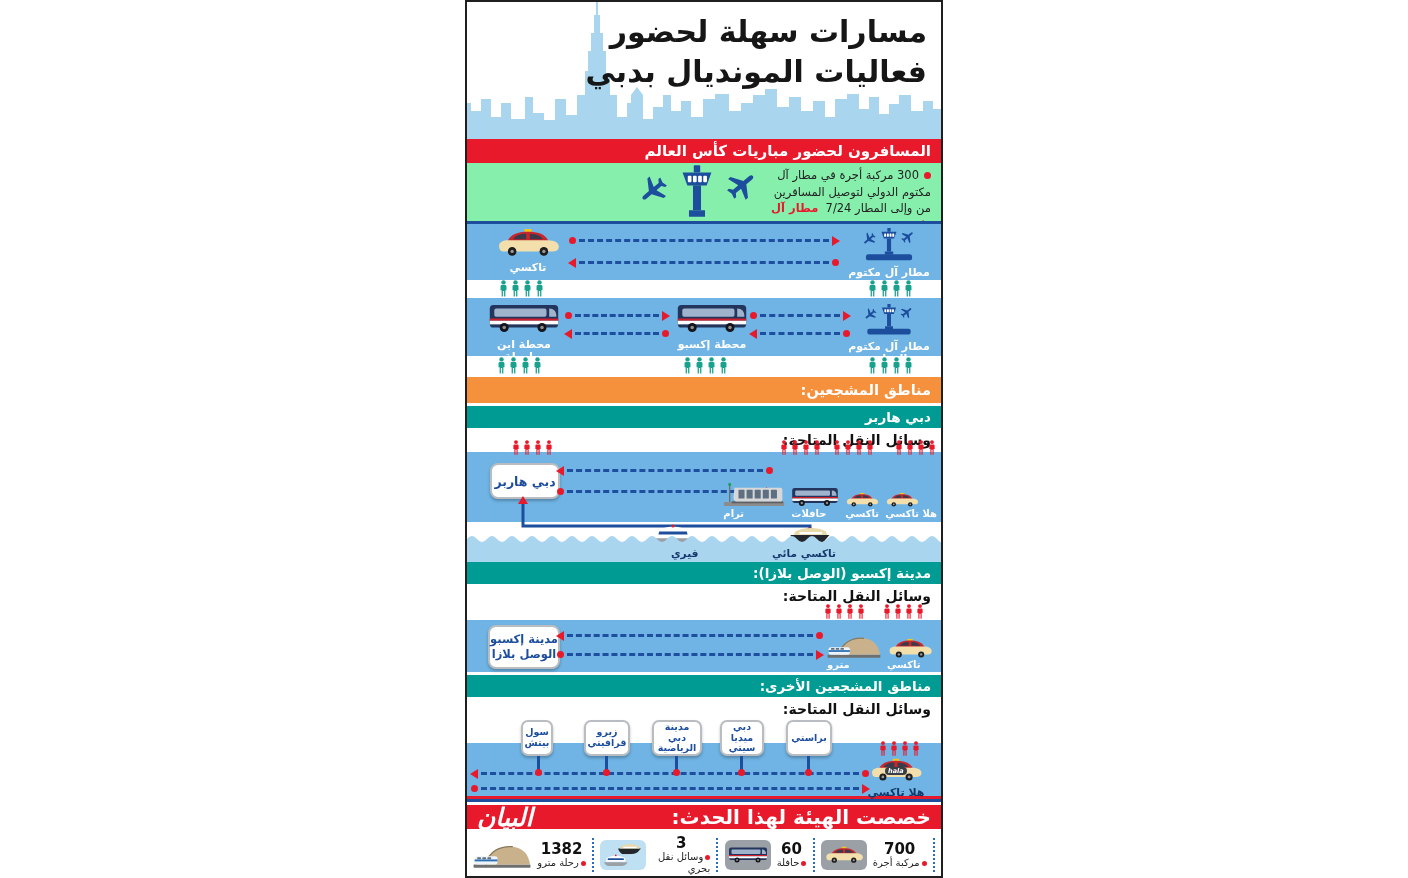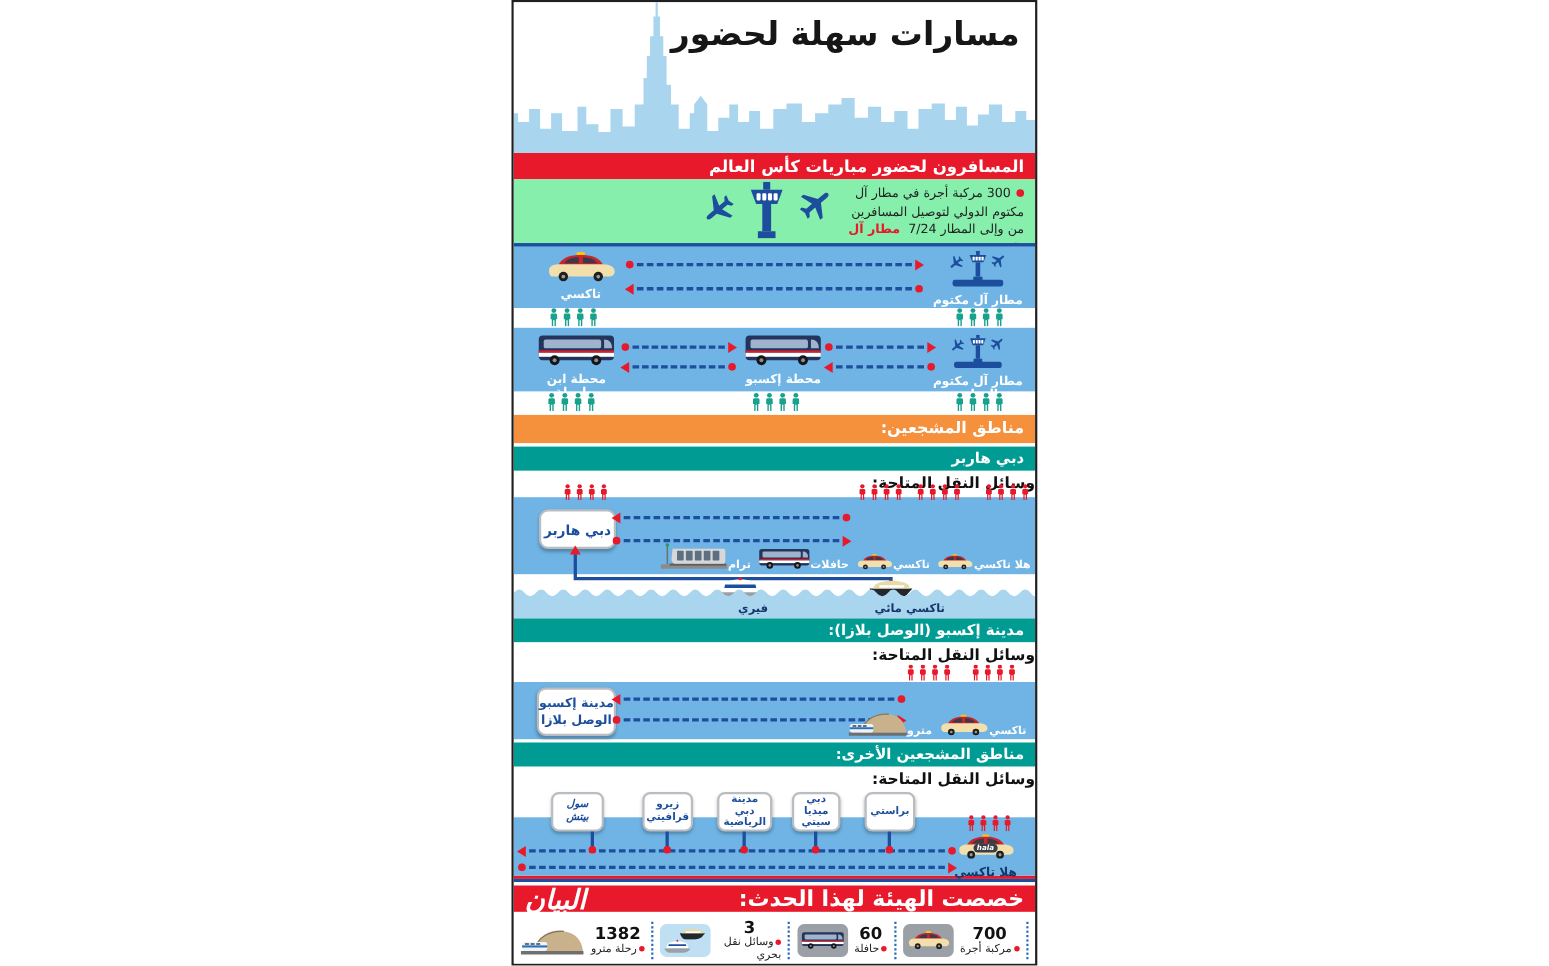--- a/index.html
+++ b/index.html
@@ -12,21 +12,21 @@
   .hdr svg.sky{position:absolute;left:0;bottom:0;width:474px;height:140px;display:block;}
   .title{position:absolute;top:10px;right:14px;text-align:right;color:#161616;
          font-weight:bold;font-size:30px;line-height:1.33;}
   
   .banner{display:flex;align-items:center;padding:0 10px;color:#fff;font-weight:bold;}
   .banner.red{height:24px;background:#E9192C;font-size:15px;}
   .banner.orange{height:26px;background:#F5913D;font-size:14.5px;}
   .banner.teal{height:22px;background:#009C94;font-size:13.5px;}
   .gap3{height:3px;background:#fff;}
   .gap12{height:12px;background:#fff;}
-  .lblrow{height:24px;display:flex;align-items:center;padding:0 0;
+  .lblrow{height:24px;display:flex;align-items:center;padding:0 10px;
           font-size:14px;font-weight:bold;color:#111;background:#fff;}
   
   .noterow{position:relative;height:58px;background:#86efac;}
   .bigairport{position:absolute;left:150px;top:2px;width:160px;height:52px;}
   .note{position:absolute;right:10px;top:4px;width:168px;font-size:11.5px;line-height:1.45;
         color:#222;text-align:right;}
   .note .blt{display:inline-block;width:7px;height:7px;border-radius:50%;background:#E9192C;
              margin-left:5px;vertical-align:middle;}
   .note .redtxt{color:#E9192C;font-weight:bold;}
   
@@ -59,21 +59,21 @@
         align-items:center;justify-content:center;color:#1C4E9D;font-weight:bold;text-align:center;}
   
   .hwrap{position:relative;height:110px;background:#fff;}
   .hwrap .band{position:absolute;top:0;left:0;right:0;}
   .conn{position:absolute;left:0;top:0;width:474px;height:110px;pointer-events:none;}
   .water{position:absolute;left:0;bottom:0;width:474px;height:31px;}
   .wlabel{position:absolute;color:#15386b;font-size:10.5px;font-weight:bold;}
   .boat{position:absolute;}
   
   .tcluster{position:absolute;display:flex;align-items:flex-end;gap:6px;direction:ltr;}
-  .tcol{display:flex;flex-direction:row;align-items:flex-end;}
+  .tcol{display:flex;flex-direction:column;align-items:flex-start;}
   .tcol .cap{color:#fff;font-size:10px;font-weight:bold;line-height:1.05;margin-top:1px;text-align:center;}
   
   .zbox{position:absolute;top:-23px;height:36px;background:#fff;border:2px solid #b9bdc2;
         border-radius:7px;box-shadow:0 2px 3px rgba(0,0,0,.25);display:flex;align-items:center;
         justify-content:center;color:#1C4E9D;font-weight:bold;font-size:9.5px;line-height:1.15;
         text-align:center;padding:1px 3px;box-sizing:border-box;}
   .zstem{position:absolute;width:3px;background:#1C4E9D;}
   .zdot{position:absolute;width:7px;height:7px;border-radius:50%;background:#E9192C;}
   .halatag{position:absolute;color:#fff;font-size:6.5px;font-style:italic;font-weight:bold;
            background:#3a3f47;border-radius:4px;padding:0 3px;line-height:8px;}
@@ -192,20 +192,21 @@
 
 <div class="stage">
   <div class="card">
 
     <div class="hdr">
       <svg class="sky" viewBox="0 0 474 140" preserveAspectRatio="none">
         <polygon fill="#A9D5EF" points="0,140 0,104 4,104 4,112 14,112 14,100 24,100 24,118 34,118 34,104 44,104 44,120 58,120 58,98 66,98 66,114 77,114 77,121 88,121 88,100 99,100 99,116 110,116 110,96 118,96 118,72 121,72 121,52 124,52 124,34 127,34 127,16 129,16 129,2 131,2 131,16 133,16 133,34 136,34 136,52 139,52 139,78 143,78 143,96 150,96 150,118 160,118 160,104 164,104 164,96 170,88 176,96 176,120 186,120 186,108 196,108 196,96 204,96 204,112 214,112 214,102 224,102 224,118 236,118 236,100 248,100 248,95 262,95 262,112 274,112 274,104 286,104 286,96 298,96 298,90 310,90 310,108 322,108 322,98 334,98 334,112 346,112 346,102 358,102 358,118 368,118 368,100 380,100 380,95 392,95 392,110 402,110 402,98 412,98 412,115 422,115 422,105 432,105 432,96 444,96 444,112 456,112 456,102 466,102 466,110 474,110 474,140"></polygon>
       </svg>
       <div class="title">
         <div>مسارات سهلة لحضور</div>
+        <div>فعاليات المونديال بدبي</div>
       </div>
     </div>
 
     <div class="banner red">
       <span>المسافرون لحضور مباريات كأس العالم</span>
     </div>
 
     <div class="noterow">
       <svg class="bigairport" viewBox="0 0 160 56">
         <g fill="#1C4E9D">
@@ -475,21 +476,21 @@
       </div>
       <div class="boat" style="left:322px;bottom:13px;">
         <svg width="42" height="20" viewBox="0 0 56 26">
             <use href="#i-wtaxi"></use>
           </svg>
       </div>
       <svg class="water" viewBox="0 0 474 31" preserveAspectRatio="none">
         <path d="M0 8 Q5 2 10 8 T20 8 T30 8 T40 8 T50 8 T60 8 T70 8 T80 8 T90 8 T100 8 T110 8 T120 8 T130 8 T140 8 T150 8 T160 8 T170 8 T180 8 T190 8 T200 8 T210 8 T220 8 T230 8 T240 8 T250 8 T260 8 T270 8 T280 8 T290 8 T300 8 T310 8 T320 8 T330 8 T340 8 T350 8 T360 8 T370 8 T380 8 T390 8 T400 8 T410 8 T420 8 T430 8 T440 8 T450 8 T460 8 T470 8 T474 8 V31 H0 Z" fill="#A9D5EF"></path>
       </svg>
       <div class="wlabel" style="left:204px;bottom:3px;">فيري</div>
-      <div class="wlabel" style="left:305px;bottom:3px;margin-left:23px;">تاكسي مائي</div>
+      <div class="wlabel" style="left:305px;bottom:3px;">تاكسي مائي</div>
     </div>
 
     <div class="banner teal">
       <span>مدينة إكسبو (الوصل بلازا):</span>
     </div>
     <div class="lblrow">وسائل النقل المتاحة:</div>
     <div class="gap12"></div>
     <div class="band b4">
       <div class="pg red" style="left:357px;top:-16px;">
         <svg width="8" height="15" viewBox="0 0 10 20">
@@ -547,21 +548,21 @@
       </div>
     </div>
 
     <div class="gap3"></div>
     <div class="banner teal">
       <span>مناطق المشجعين الأخرى:</span>
     </div>
     <div class="lblrow">وسائل النقل المتاحة:</div>
     <div style="height:22px;background:#fff;"></div>
     <div class="band b5" style="overflow:visible;">
-      <div class="zbox" style="left:34px;width:48px;font-style:italic;">
+      <div class="zbox" style="left:54px;width:32px;">
           <span>سول بيتش</span>
         </div>
       <div class="zbox" style="left:117px;width:46px;">
           <span>زيرو قرافيتي</span>
         </div>
       <div class="zbox" style="left:185px;width:50px;">
           <span>مدينة دبي الرياضية</span>
         </div>
       <div class="zbox" style="left:253px;width:44px;">
           <span>دبي ميديا سيتي</span>

